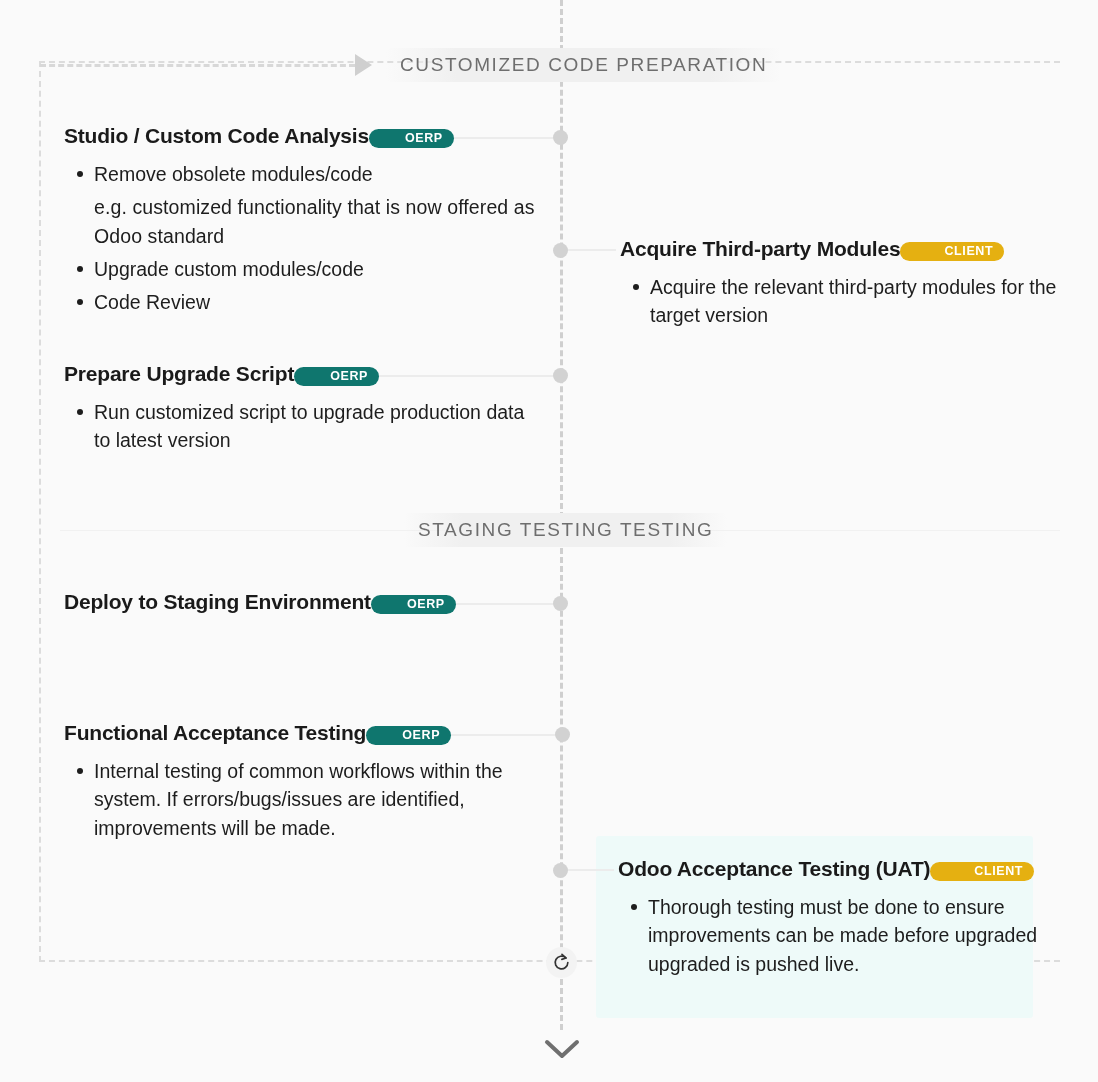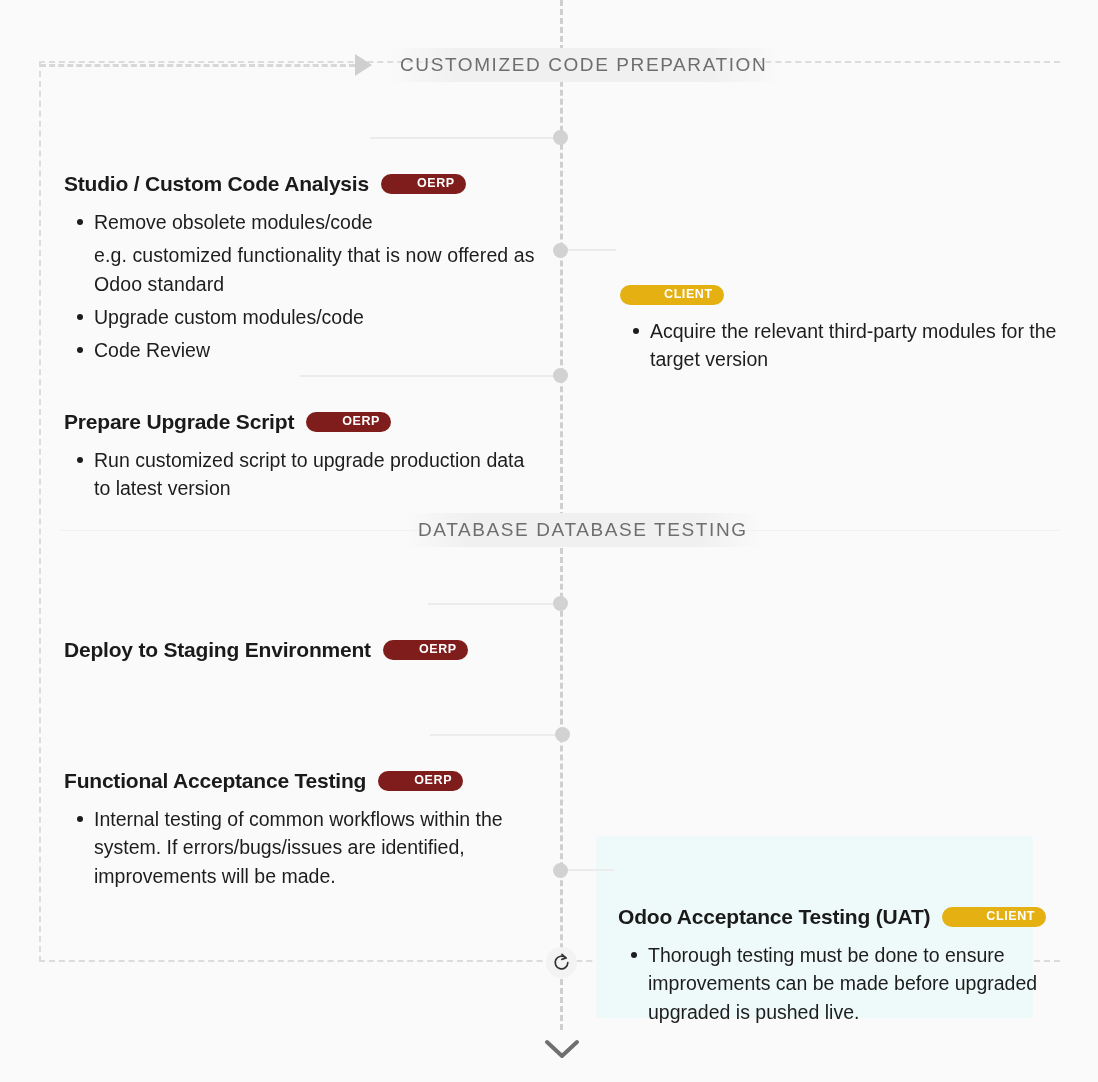--- a/index.html
+++ b/index.html
@@ -96,42 +96,40 @@
     width: 1000px;
     border-top: 1px solid #f1f1f1;
   }
 
   
   .block {
     position: absolute;
   }
   .block-head {
     display: flex;
-    align-items: center;
-    gap: 12px;
+    align-items: flex-end;
     white-space: nowrap;
-    margin-top: 48px;
   }
   .block-title {
     font-size: 21px;
     font-weight: bold;
     color: #1a1a1a;
     letter-spacing: -0.2px;
   }
   .badge {
     display: inline-block;
     border-radius: 11px;
     padding: 3px 11px 4px 11px;
     font-size: 12.5px;
     font-weight: bold;
     letter-spacing: 0.6px;
     color: #ffffff;
     line-height: 1;
   }
-  .badge-oerp { background: #7f1d1d; padding-left: 36px; }
+  .badge-oerp { background: #0f766e; padding-left: 36px; }
   .badge-client { background: #e5b011; padding-left: 44px; }
 
   .bullets {
     margin: 12px 0 0 0;
     padding: 0 0 0 30px;
     list-style: none;
   }
   .bullets li {
     position: relative;
     font-size: 19.5px;
@@ -218,21 +216,21 @@
   <div class="timeline-axis"></div>
 
   <div class="band-leadin"></div>
   <div class="band-arrow"></div>
   <div class="section-band" id="band-1">
     <span class="band-title">CUSTOMIZED CODE PREPARATION</span>
   </div>
 
   <div class="band-rule"></div>
   <div class="section-band" id="band-2">
-    <span class="band-title">DATABASE DATABASE TESTING</span>
+    <span class="band-title">STAGING TESTING TESTING</span>
   </div>
 
   <div class="connector" style="left:370px; top:137px; width:190px;"></div>
   <div class="node-dot" style="left:553px; top:130px;"></div>
   <div class="block" style="left:64px; top:124px; width:480px;">
     <div class="block-head">
       <span class="block-title">Studio / Custom Code Analysis</span>
       <span class="badge badge-oerp">OERP</span>
     </div>
     <ul class="bullets">
@@ -240,20 +238,21 @@
       <li class="subnote">e.g.  customized functionality that is now offered as Odoo standard</li>
       <li>Upgrade custom modules/code</li>
       <li>Code Review</li>
     </ul>
   </div>
 
   <div class="connector" style="left:566px; top:249px; width:50px;"></div>
   <div class="node-dot" style="left:553px; top:243px;"></div>
   <div class="block" style="left:620px; top:237px; width:450px;">
     <div class="block-head">
+      <span class="block-title">Acquire Third-party Modules</span>
       <span class="badge badge-client">CLIENT</span>
     </div>
     <ul class="bullets">
       <li>Acquire the relevant third-party modules for the target version</li>
     </ul>
   </div>
 
   <div class="connector" style="left:300px; top:375px; width:260px;"></div>
   <div class="node-dot" style="left:553px; top:368px;"></div>
   <div class="block" style="left:64px; top:362px; width:470px;">

